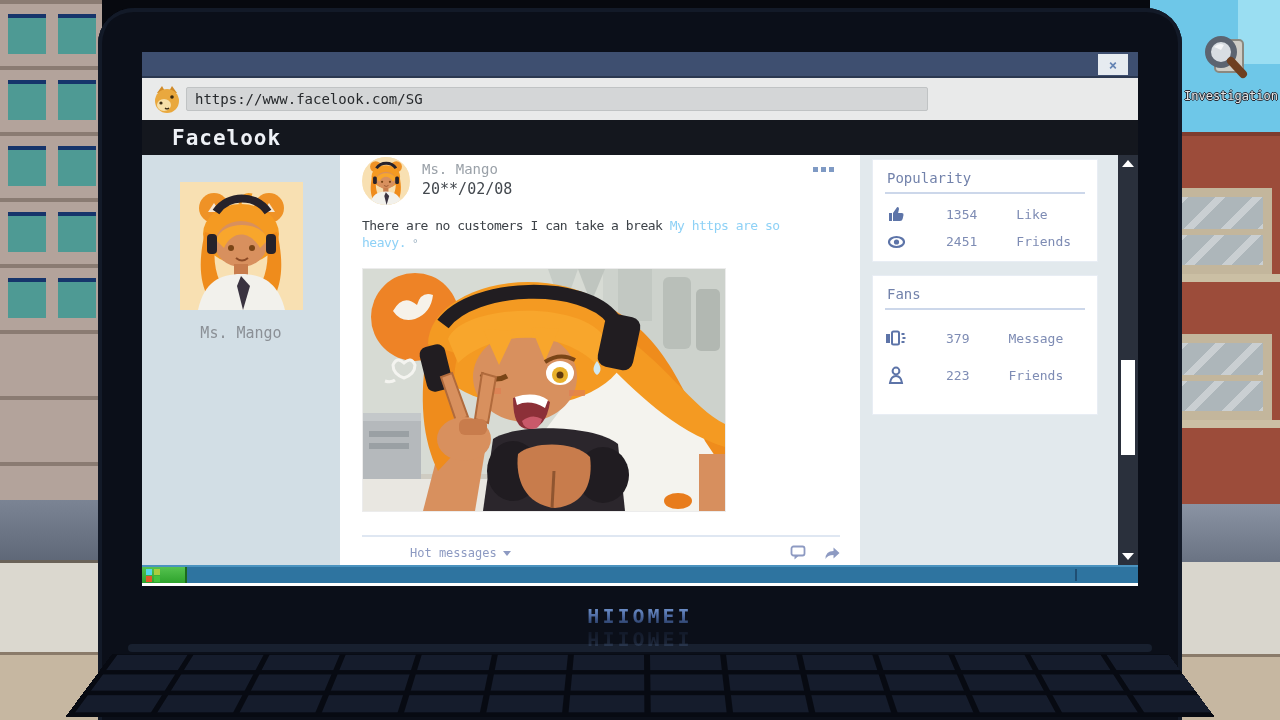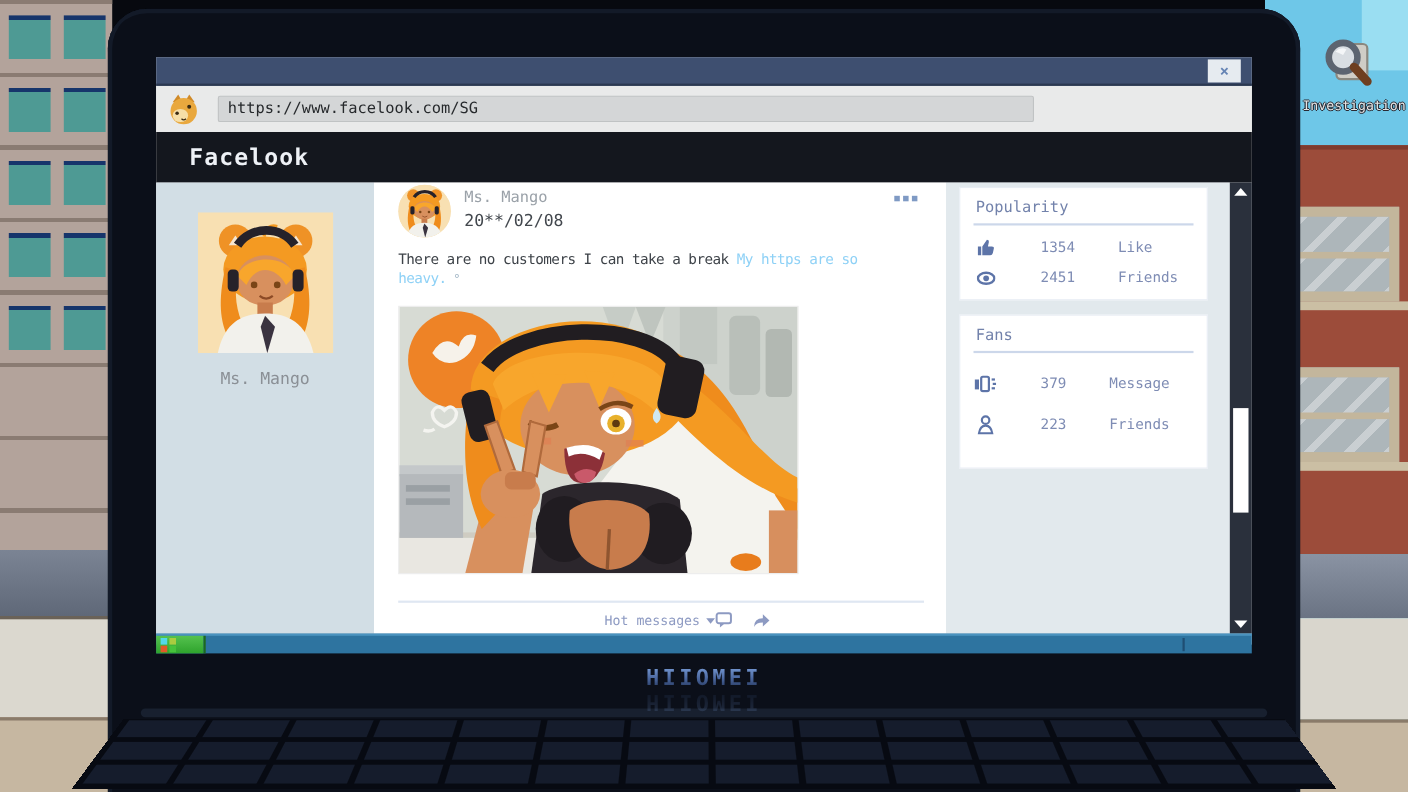--- a/index.html
+++ b/index.html
@@ -51,24 +51,24 @@
   .brand-reflect{position:absolute;left:0;width:100%;top:627px;text-align:center;z-index:3;
     transform:scaleY(-1);opacity:.2;}
   .brand-reflect .bname{font-size:20px;font-weight:bold;letter-spacing:3px;
     background:linear-gradient(#7fa4e0,#1c2c4e);-webkit-background-clip:text;background-clip:text;color:transparent;}
 
   
   .browser{position:absolute;left:142px;top:52px;width:996px;height:534px;z-index:5;background:#ffffff;}
   .titlebar{position:relative;height:26px;background:#3e4f70;border-bottom:2px solid #2b3850;}
   .close-btn{position:absolute;right:10px;top:2px;width:30px;height:21px;background:#e6ebf0;color:#6584b4;
     font-size:14px;font-weight:bold;display:flex;align-items:center;justify-content:center;cursor:pointer;}
-  .urlrow{height:42px;background:#e9eaea;display:flex;align-items:center;gap:16px;padding-left:10px;}
+  .urlrow{height:42px;background:#e9eaea;display:flex;align-items:center;gap:4px;padding-left:10px;}
   .url-input{width:742px;height:24px;background:#d4d6d7;border:1px solid #c0c3c4;border-radius:2px;
     font-family:"DejaVu Sans Mono",monospace;font-size:14px;color:#26292c;padding:0 8px;outline:none;}
-  .sitebar{height:46px;background:#14171e;color:#eef1f6;display:flex;align-items:center;padding-left:30px;
+  .sitebar{height:35px;background:#14171e;color:#eef1f6;display:flex;align-items:center;padding-left:30px;
     font-size:21px;font-weight:bold;letter-spacing:1px;}
 
   .content{position:relative;height:410px;display:flex;}
   .sidebar{width:198px;background:#d2dee5;flex:none;}
   .profile-photo{margin:27px auto 0;width:123px;height:128px;display:block;}
   .profile-name{text-align:center;margin-top:14px;color:#8b9096;font-size:15px;}
 
   .main{width:520px;background:#ffffff;position:relative;flex:none;}
   .post{padding:2px 0 0 22px;}
   .post-header{display:flex;gap:12px;}
@@ -76,21 +76,21 @@
   .post-meta{padding-top:4px;}
   .post-author{color:#9aa1a8;font-size:14px;cursor:pointer;}
   .post-date{color:#43484e;font-size:15px;margin-top:3px;}
   .post-menu{position:absolute;right:24px;top:10px;display:flex;gap:3px;cursor:pointer;padding:2px;}
   .post-menu i{width:5px;height:5px;background:#7f9ac4;display:block;}
   .post-text{margin-top:12px;font-size:13px;letter-spacing:-0.5px;line-height:17px;color:#3d4248;width:470px;}
   .post-link{color:#8ed1f6;cursor:pointer;}
   .post-suffix{color:#9fb4c4;font-size:11px;}
   .post-image{margin-top:16px;width:364px;height:244px;border:1px solid #ececec;display:block;}
   .post-divider{position:absolute;left:22px;top:380px;width:478px;height:2px;background:#dfe7f2;}
-  .post-footer{position:absolute;left:22px;top:390px;width:478px;display:flex;justify-content:center;align-items:center;padding-left:48px;}
+  .post-footer{position:absolute;left:22px;top:390px;width:478px;display:flex;justify-content:space-between;align-items:center;padding-left:48px;}
   .sort-btn{color:#8d9ac2;font-size:12px;cursor:pointer;display:flex;align-items:center;gap:6px;}
   .caret{width:0;height:0;border-left:4px solid transparent;border-right:4px solid transparent;border-top:5px solid #8d9ac2;display:inline-block;}
   .foot-icons{display:flex;gap:16px;align-items:center;}
   .icon-btn{cursor:pointer;display:flex;}
 
   .rightrail{flex:1;background:#e2e9ed;padding:4px 20px 0 12px;}
   .card{background:#ffffff;border:1px solid #e8edf4;padding:6px 12px 12px;margin-bottom:13px;}
   .card-title{color:#7282ab;font-size:14px;padding:4px 2px 6px;border-bottom:2px solid #ccd7ea;}
   .stat{display:flex;align-items:center;margin-top:12px;color:#7e8cb4;font-size:13px;cursor:pointer;gap:29px;}
   .stat .s-icon{width:22px;display:flex;justify-content:center;margin-right:10px;}

